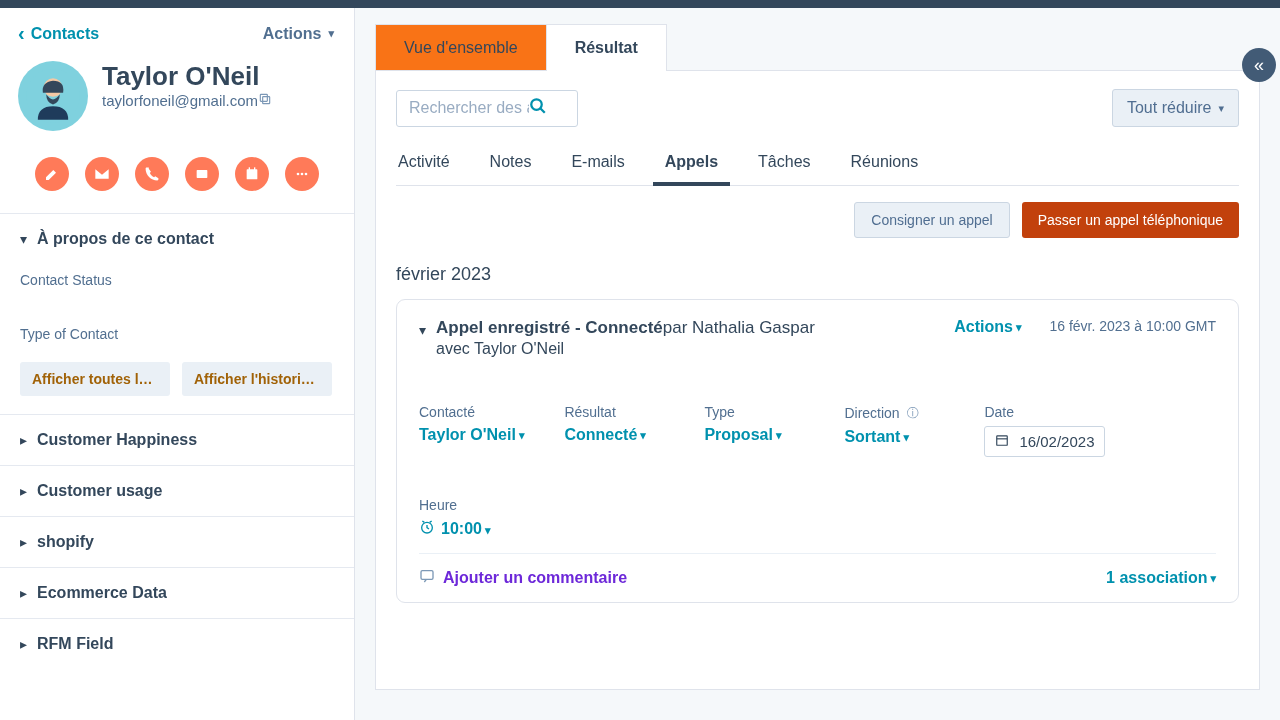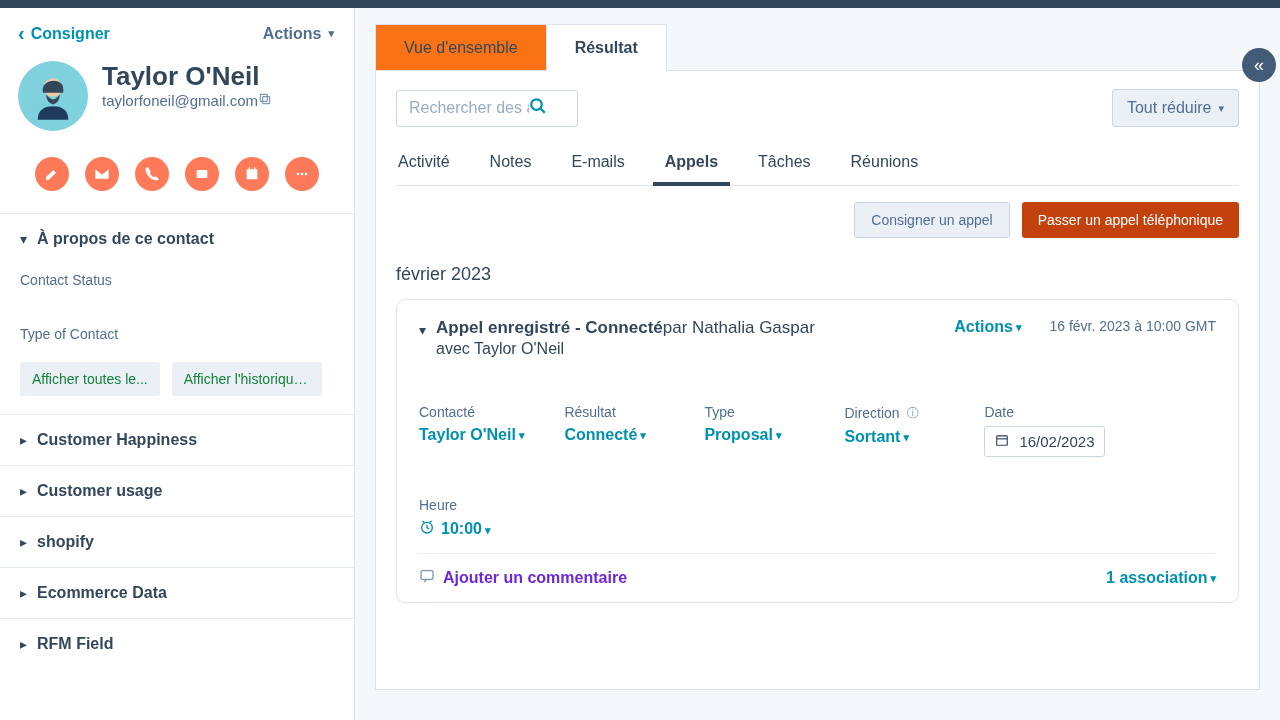--- a/index.html
+++ b/index.html
@@ -24,21 +24,21 @@
   .section { border-top: 1px solid #e5e9f0; }
   .section-hdr { display: flex; align-items: center; gap: 10px; padding: 16px 20px; cursor: pointer; }
   .section-hdr .lbl { font-weight: 600; color: #33475b; font-size: 16px; }
   .caret-down { color:#33475b; display:inline-block; }
   .caret-down::before { content:"▾"; font-size: 14px;}
   .caret-right { color:#33475b; display:inline-block; }
   .caret-right::before { content:"▸"; font-size:14px; }
   .about-body { padding: 0 20px 18px; }
   .fld-label { color:#516f90; font-size:14px; margin-top: 8px; }
   .about-btns { display:flex; gap:12px; margin-top: 20px; }
-  .gbtn { background:#eaf0f6; color:#15803d; border:none; padding:9px 12px; border-radius:3px; font-size:14px; cursor:pointer; max-width:150px; overflow:hidden; white-space:nowrap; text-overflow:ellipsis;}
+  .gbtn { background:#eaf0f6; color:#a16207; border:none; padding:9px 12px; border-radius:3px; font-size:14px; cursor:pointer; max-width:150px; overflow:hidden; white-space:nowrap; text-overflow:ellipsis;font-weight:bold;}
   .main { flex: 1; position: relative; background:#f5f8fa; }
   .tabs-top { display:flex; margin: 16px 0 0 20px; background:transparent; }
   .top-tab { padding: 14px 28px; border:1px solid #dfe3eb; background:#f5f8fa; color:#33475b; font-size:16px; font-weight:500; cursor:pointer; border-bottom:none; }
   .top-tab.inactive { background:#f97316; border-right:none;}
   .top-tab.active { background:#fff; font-weight:600; position:relative; z-index:2; }
   .panel { background:#fff; border:1px solid #dfe3eb; margin: 0 20px 0 20px; padding: 18px 20px; min-height: 620px; position:relative; top:-1px;}
   .search-row { display:flex; justify-content:space-between; align-items:center; }
   .search-box { display:flex; align-items:center; border:1px solid #cbd6e2; border-radius:3px; padding:6px 12px; width: 182px; }
   .search-box input { border:none; outline:none; font-size:16px; color:#99acc2; width:120px; }
   .search-box input::placeholder { color:#99acc2; }
@@ -78,21 +78,21 @@
 </style>
 </head>
 <body>
 
 <div class="topbar"></div>
 <div class="layout">
   <aside class="sidebar">
     <div class="sb-head">
       <div class="back">
         <span class="chev-left"></span>
-        <span>Consigner</span>
+        <span>Contacts</span>
       </div>
       <div class="actions-link caret-sm">Actions</div>
     </div>
 
     <div class="contact">
       <div class="avatar">
         <svg viewBox="0 0 64 64">
           <circle cx="32" cy="32" r="32" fill="#7fd1de"></circle>
           <circle cx="32" cy="22" r="11" fill="#f4c9a5"></circle>
           <path d="M20 28 Q18 16 32 14 Q46 14 44 28" fill="#33475b"></path>

